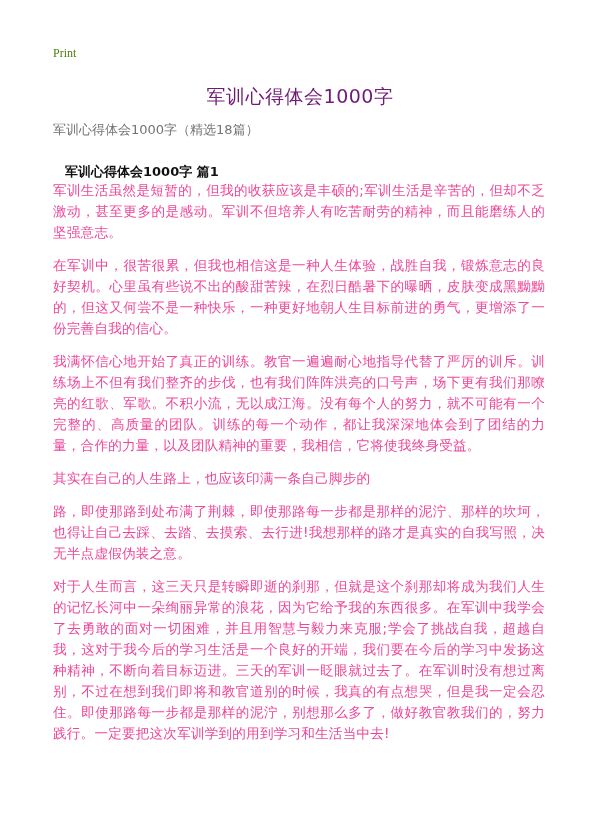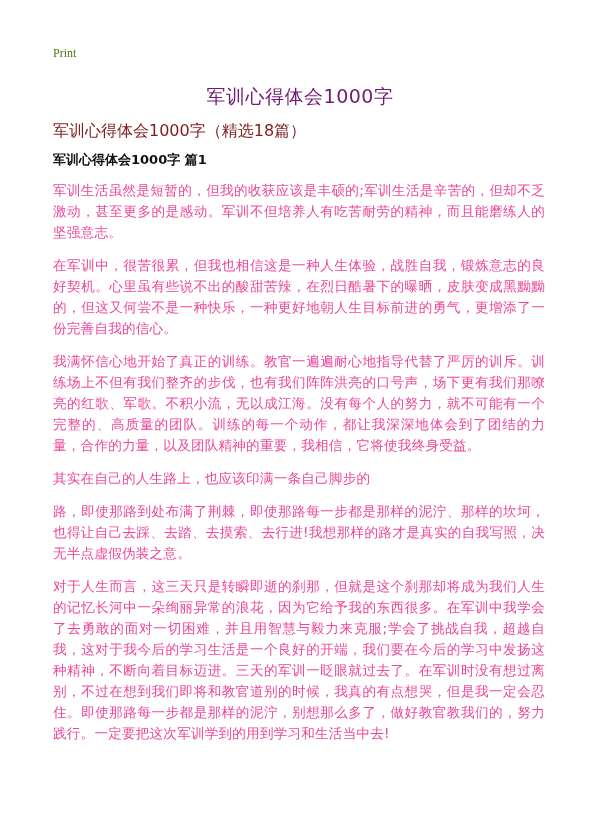--- a/index.html
+++ b/index.html
@@ -36,22 +36,22 @@
       width: 494px;
       text-align: center;
       font-size: 19px;
       color: #701a75;
       letter-spacing: 0.5px;
     }
     .doc-subtitle {
       position: absolute;
       top: 121px;
       left: 0;
-      font-size: 16px;
-      color: #7f1d1d;
+      font-size: 13px;
+      color: #737373;
     }
     .section-heading {
       position: absolute;
       top: 151px;
       left: 0;
       font-size: 13px;
       font-weight: bold;
       color: #111;
     }
     .body {
@@ -69,21 +69,21 @@
       letter-spacing: 0.2px;
     }
   </style>
 </head>
 <body>
 
 <div class="page">
   <div class="print-label">Print</div>
   <h1 class="doc-title" style="margin:0;font-weight:normal;">军训心得体会1000字</h1>
   <div class="doc-subtitle">军训心得体会1000字（精选18篇）</div>
-  <h2 class="section-heading" style="margin:0;">军训心得体会1000字 篇1</h2>
+  <h2 class="section-heading" style="margin:12px;">军训心得体会1000字 篇1</h2>
 
   <div class="body">
     <p class="para">军训生活虽然是短暂的，但我的收获应该是丰硕的;军训生活是辛苦的，但却不乏激动，甚至更多的是感动。军训不但培养人有吃苦耐劳的精神，而且能磨练人的坚强意志。</p>
     <p class="para">在军训中，很苦很累，但我也相信这是一种人生体验，战胜自我，锻炼意志的良好契机。心里虽有些说不出的酸甜苦辣，在烈日酷暑下的曝晒，皮肤变成黑黝黝的，但这又何尝不是一种快乐，一种更好地朝人生目标前进的勇气，更增添了一份完善自我的信心。</p>
     <p class="para">我满怀信心地开始了真正的训练。教官一遍遍耐心地指导代替了严厉的训斥。训练场上不但有我们整齐的步伐，也有我们阵阵洪亮的口号声，场下更有我们那嘹亮的红歌、军歌。不积小流，无以成江海。没有每个人的努力，就不可能有一个完整的、高质量的团队。训练的每一个动作，都让我深深地体会到了团结的力量，合作的力量，以及团队精神的重要，我相信，它将使我终身受益。</p>
     <p class="para">其实在自己的人生路上，也应该印满一条自己脚步的</p>
     <p class="para">路，即使那路到处布满了荆棘，即使那路每一步都是那样的泥泞、那样的坎坷，也得让自己去踩、去踏、去摸索、去行进!我想那样的路才是真实的自我写照，决无半点虚假伪装之意。</p>
     <p class="para">对于人生而言，这三天只是转瞬即逝的刹那，但就是这个刹那却将成为我们人生的记忆长河中一朵绚丽异常的浪花，因为它给予我的东西很多。在军训中我学会了去勇敢的面对一切困难，并且用智慧与毅力来克服;学会了挑战自我，超越自我，这对于我今后的学习生活是一个良好的开端，我们要在今后的学习中发扬这种精神，不断向着目标迈进。三天的军训一眨眼就过去了。在军训时没有想过离别，不过在想到我们即将和教官道别的时候，我真的有点想哭，但是我一定会忍住。即使那路每一步都是那样的泥泞，别想那么多了，做好教官教我们的，努力践行。一定要把这次军训学到的用到学习和生活当中去!</p>
   </div>
 </div>

